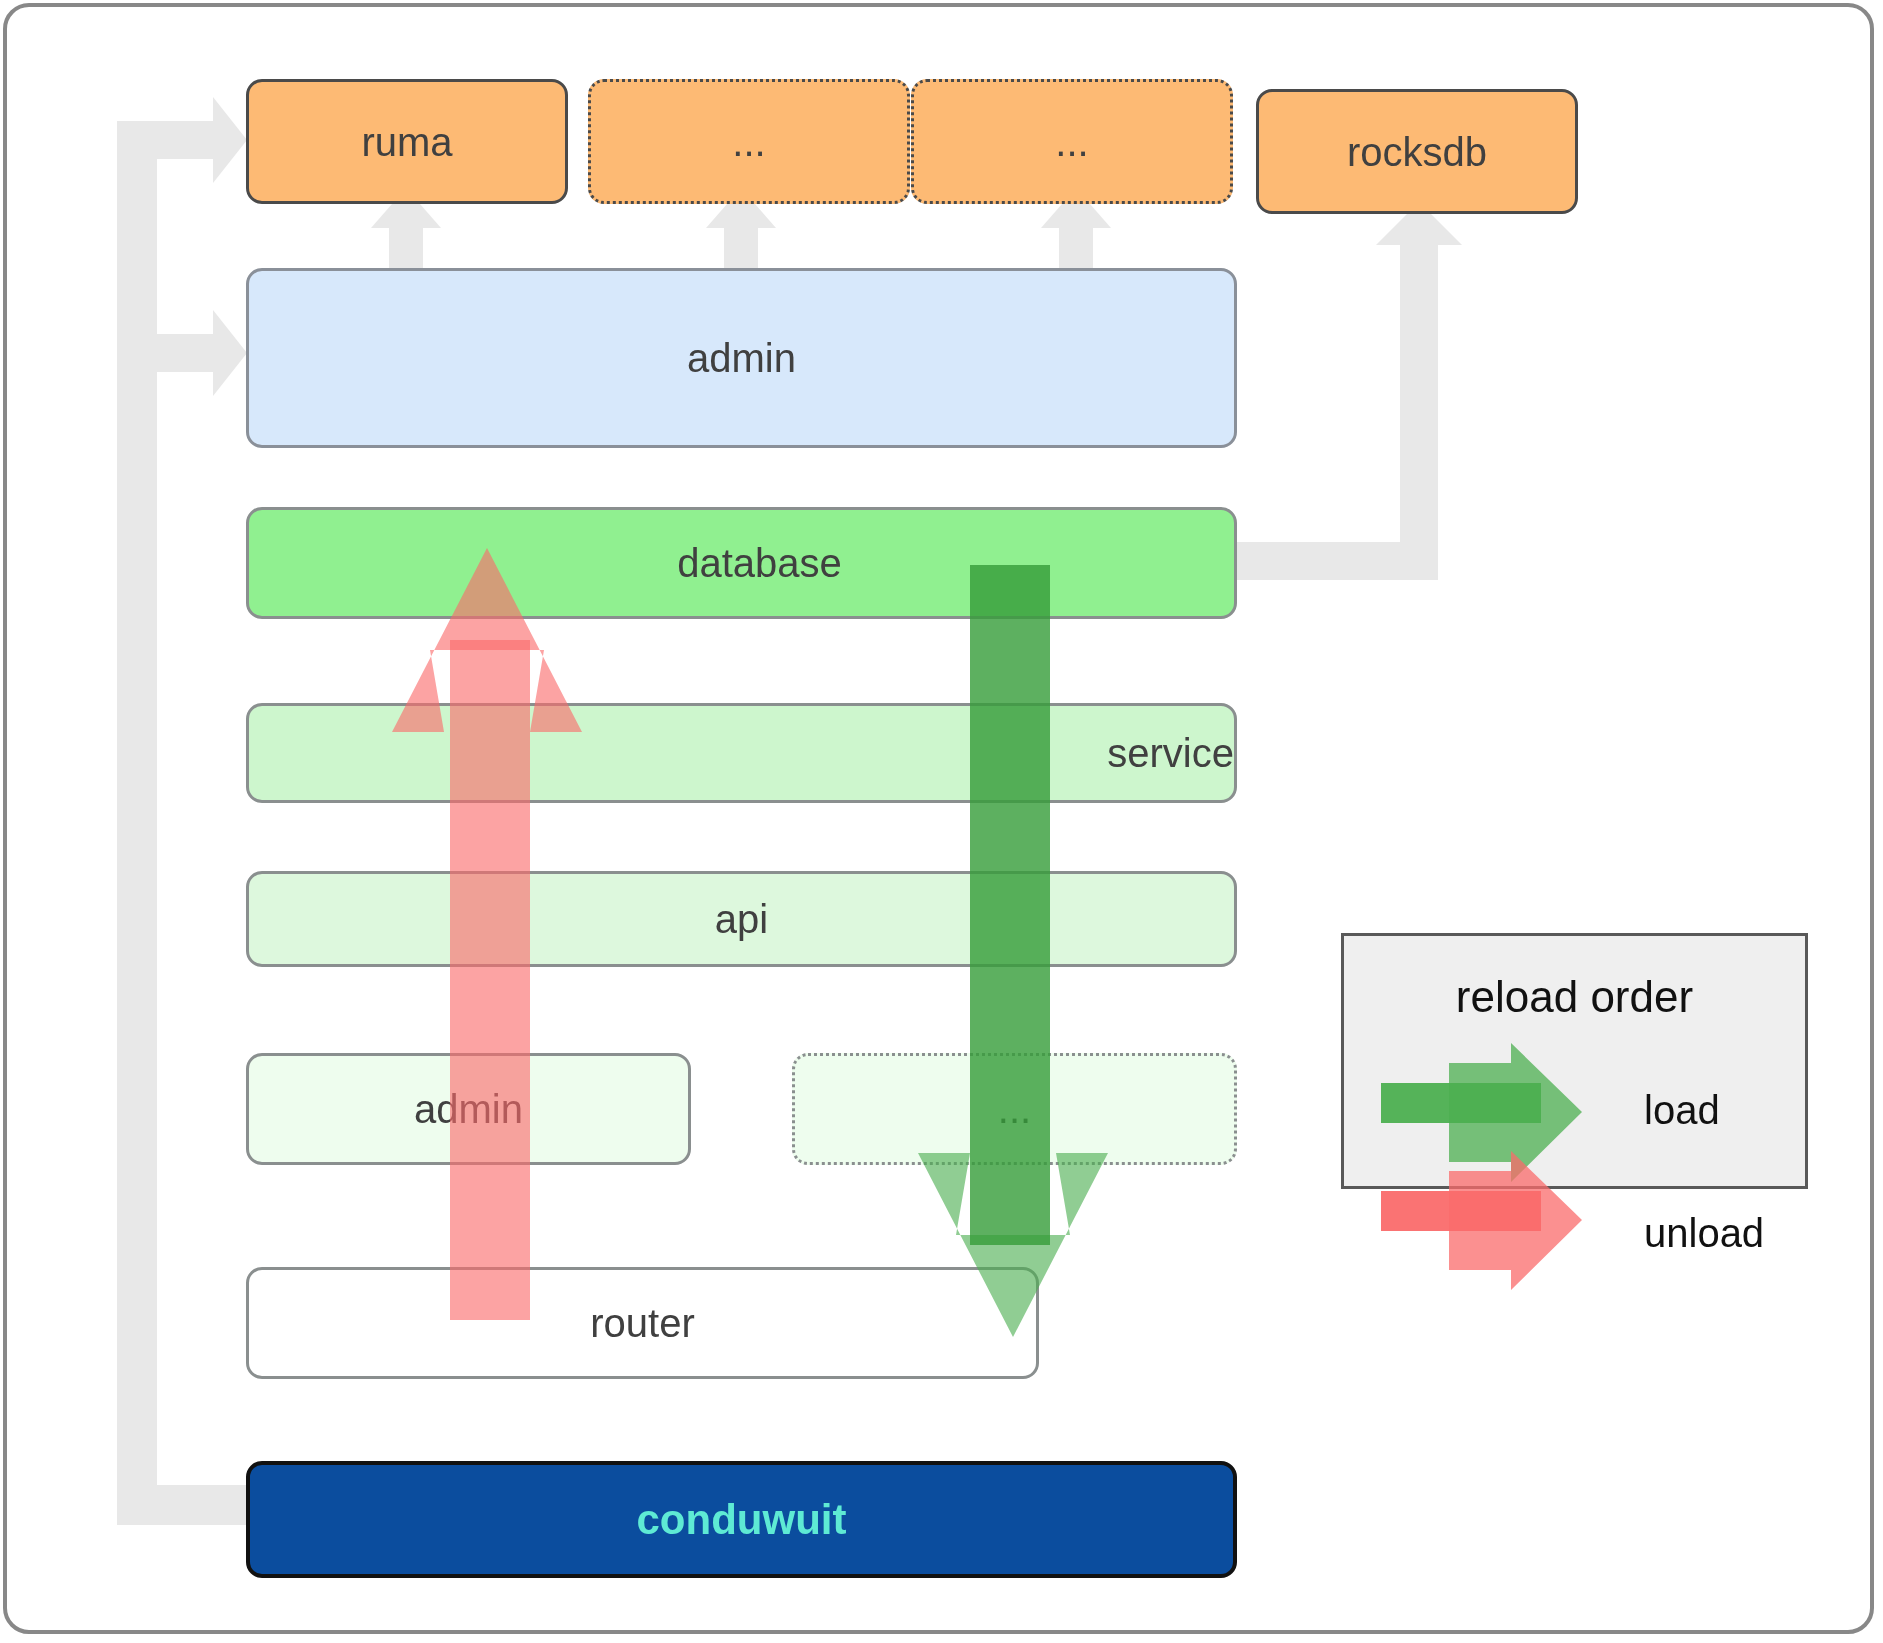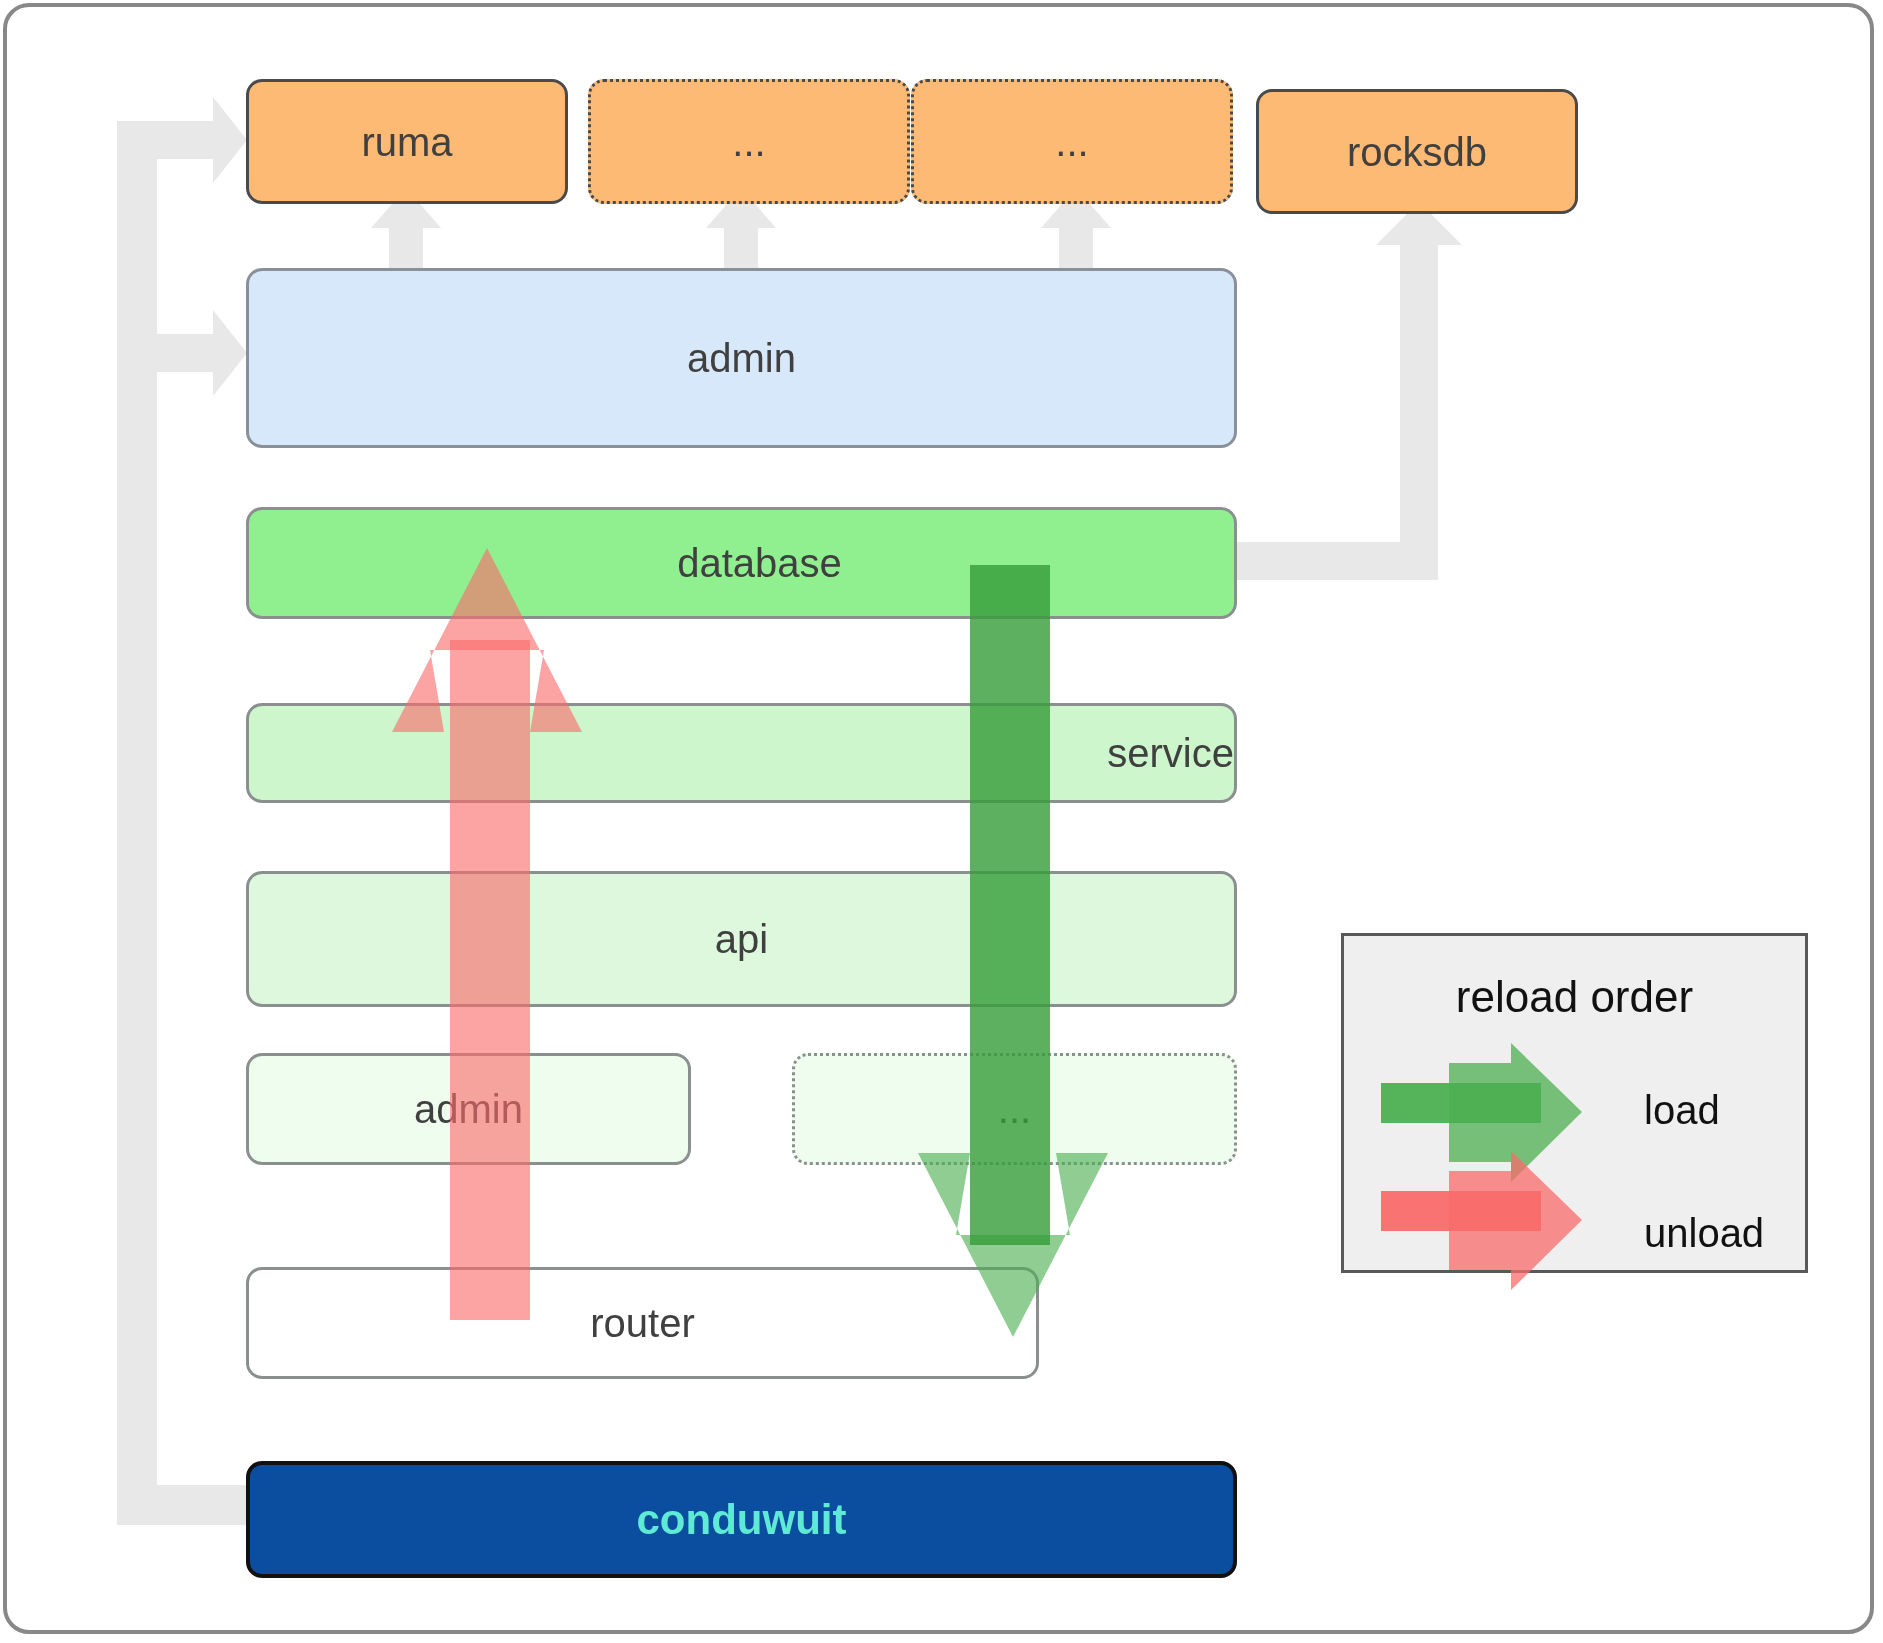--- a/index.html
+++ b/index.html
@@ -141,21 +141,21 @@
   </div>
 
   <div class="node layer database" style="left:246px;top:507px;width:991px;height:112px;padding-left:36px;">
     <span class="lbl">database</span>
   </div>
 
   <div class="node layer service" style="left:246px;top:703px;width:991px;height:100px;justify-content:flex-end;">
     <span class="lbl">service</span>
   </div>
 
-  <div class="node layer api" style="left:246px;top:871px;width:991px;height:136px;">
+  <div class="node layer api" style="left:246px;top:871px;width:991px;height:96px;">
     <span class="lbl">api</span>
   </div>
 
   <div class="node layer admin" style="left:246px;top:1053px;width:445px;height:112px;">
     <span class="lbl">admin</span>
   </div>
 
   <div class="node layer dots" style="left:792px;top:1053px;width:445px;height:112px;">
     <span class="lbl">...</span>
   </div>
@@ -174,21 +174,21 @@
       <polygon points="487,548 582,732 530,732 544,650 430,650 444,732 392,732" fill="#fa6b6b" opacity="0.62"></polygon>
       <rect x="450" y="640" width="80" height="680" fill="#fa6b6b" opacity="0.62"></rect>
     </g>
 
     <g>
       <polygon points="1013,1337 918,1153 970,1153 956,1235 1070,1235 1056,1153 1108,1153" fill="#4caf50" opacity="0.62"></polygon>
       <rect x="970" y="565" width="80" height="680" fill="#349c38" opacity="0.80"></rect>
     </g>
   </svg>
 
-  <div class="legend" style="left:1341px;top:933px;width:467px;height:340px;">
+  <div class="legend" style="left:1341px;top:933px;width:467px;height:256px;">
     <div class="legend-title">reload order</div>
     <div class="legend-label" style="left:300px;top:152px;">load</div>
     <div class="legend-label" style="left:300px;top:255px;margin-top:20px;">unload</div>
   </div>
 
   <svg class="svglayer" id="legendArrows" viewBox="0 0 1883 1643">
 
     <g>
       <polygon points="1582,1112 1511,1043 1511,1063 1449,1063 1449,1162 1511,1162 1511,1182 " fill="#4caf50" opacity="0.75"></polygon>
       <rect x="1381" y="1083" width="160" height="40" fill="#4caf50" opacity="0.95"></rect>

